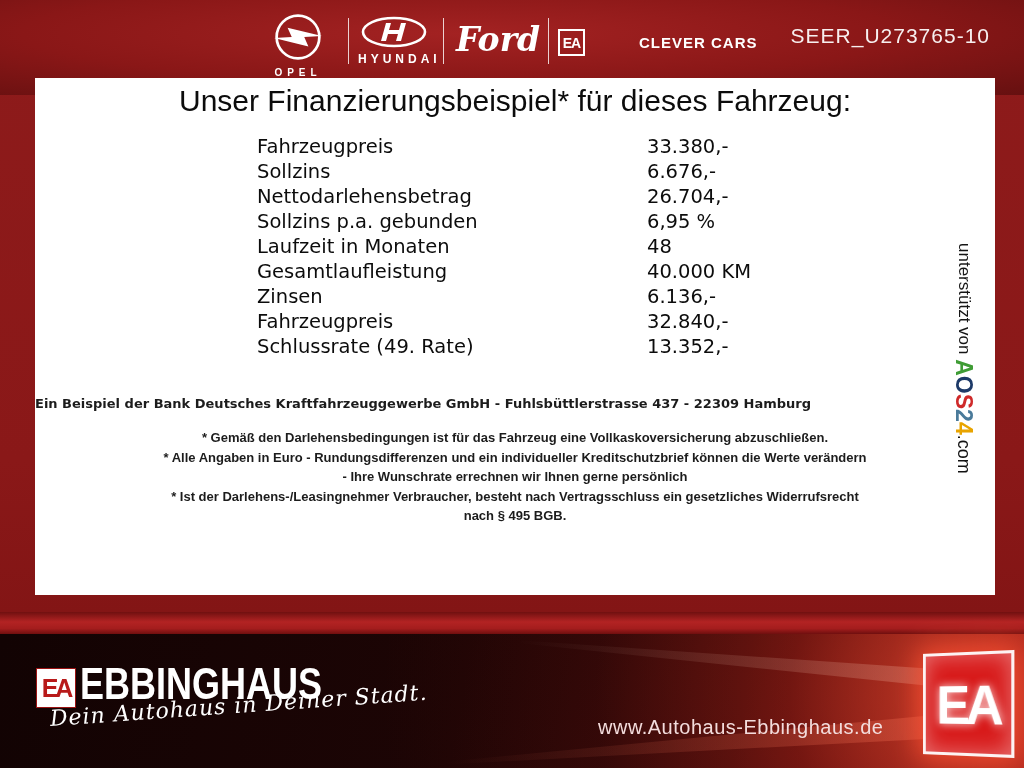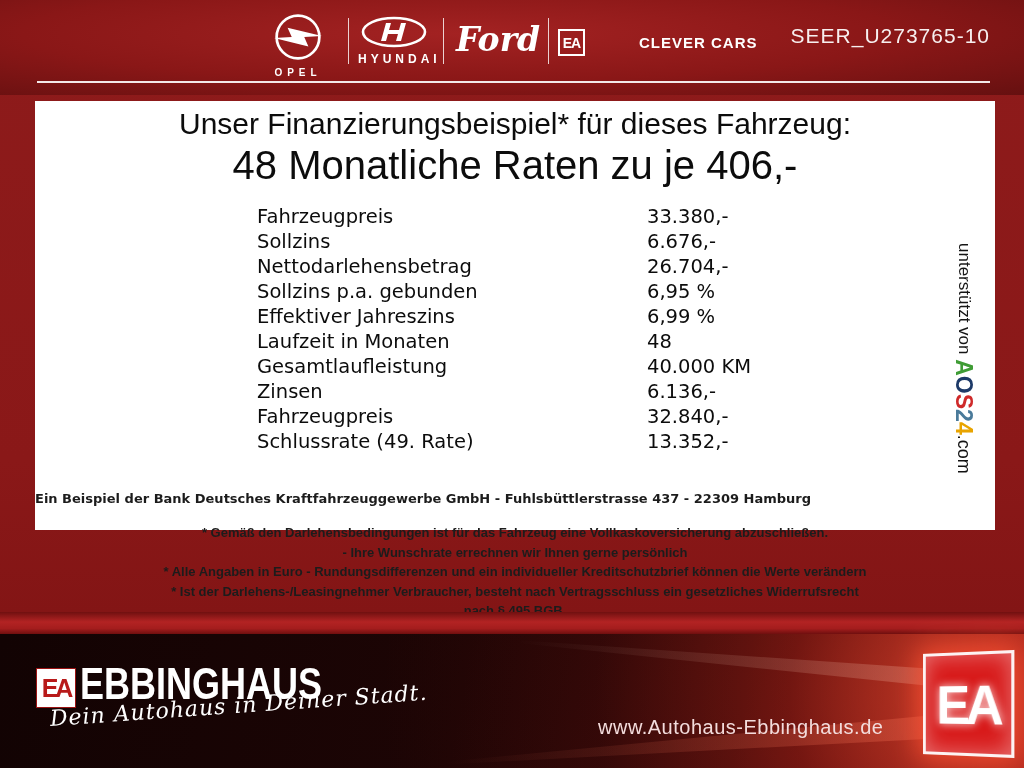--- a/index.html
+++ b/index.html
@@ -15,21 +15,21 @@
   .brand-sep{position:absolute;top:18px;width:1px;height:46px;background:rgba(255,255,255,.8);}
   .opel-word{display:block;font-size:10px;font-weight:700;letter-spacing:5px;margin-top:1px;color:#fff;}
   .hyundai-word{display:block;font-size:12px;font-weight:700;letter-spacing:4px;margin-top:0;color:#fff;}
   .ford-script{font-family:"DejaVu Serif",serif;font-style:italic;font-weight:700;font-size:33px;color:#fff;text-align:right;}
   .ea-chip{display:inline-flex;align-items:center;justify-content:center;width:23px;height:23px;
            border:2px solid #fff;color:#fff;font-weight:700;font-size:14px;letter-spacing:-1px;margin-right:6px;}
   .clever-word{font-size:15px;font-weight:700;letter-spacing:1px;color:#fff;margin-left:48px;}
   #ref-code{position:absolute;right:34px;top:24px;color:#f7efef;font-size:21px;letter-spacing:1px;}
 
   
-  #card{position:absolute;left:35px;top:101px;width:960px;height:429px;background:#ffffff;color:#0c0c0c;}
+  #card{position:absolute;left:35px;top:78px;width:960px;height:517px;background:#ffffff;color:#0c0c0c;}
   #title1{margin:6px 0 0;text-align:center;font-size:30px;font-weight:400;letter-spacing:0;}
   #title2{margin:2px 0 0;text-align:center;font-size:40px;font-weight:400;}
   #fin-table{margin:16px 0 0 190px;font-family:"DejaVu Sans",sans-serif;font-size:19.5px;}
   .fin-row{display:grid;grid-template-columns:390px 1fr;line-height:25px;margin-left:32px;}
   #bank-line{margin-top:37px;text-align:left;font-family:"DejaVu Sans",sans-serif;
              font-size:13px;font-weight:700;color:#1c1c1c;}
   #disclaimers{margin-top:17px;text-align:center;font-family:Liberation Sans, sans-serif;
                font-size:13px;font-weight:700;color:#1c1c1c;line-height:19.5px;}
 
   
@@ -108,42 +108,37 @@
       <span class="ea-chip">EA</span>
       <span class="clever-word">CLEVER CARS</span>
     </div>
 
     <div id="ref-code">SEER_U273765-10</div>
     <div class="hairline"></div>
   </header>
 
   <main id="card">
     <h1 id="title1">Unser Finanzierungsbeispiel* für dieses Fahrzeug:</h1>
-    <h2 id="title2">48 Monatliche Raten zu je 406,-</h2>
 
     <div id="fin-table">
         <div class="fin-row">
           <span>Fahrzeugpreis</span>
           <span>33.380,-</span>
         </div>
         <div class="fin-row">
           <span>Sollzins</span>
           <span>6.676,-</span>
         </div>
         <div class="fin-row">
           <span>Nettodarlehensbetrag</span>
           <span>26.704,-</span>
         </div>
         <div class="fin-row">
           <span>Sollzins p.a. gebunden</span>
           <span>6,95 %</span>
-        </div>
-        <div class="fin-row">
-          <span>Effektiver Jahreszins</span>
-          <span>6,99 %</span>
         </div>
         <div class="fin-row">
           <span>Laufzeit in Monaten</span>
           <span>48</span>
         </div>
         <div class="fin-row">
           <span>Gesamtlaufleistung</span>
           <span>40.000 KM</span>
         </div>
         <div class="fin-row">
@@ -156,22 +151,22 @@
         </div>
         <div class="fin-row">
           <span>Schlussrate (49. Rate)</span>
           <span>13.352,-</span>
         </div>
       </div>
 
     <div id="bank-line">Ein Beispiel der Bank Deutsches Kraftfahrzeuggewerbe GmbH - Fuhlsbüttlerstrasse 437 - 22309 Hamburg</div>
     <div id="disclaimers">
         <div>* Gemäß den Darlehensbedingungen ist für das Fahrzeug eine Vollkaskoversicherung abzuschließen.</div>
+        <div>* Alle Angaben in Euro - Rundungsdifferenzen und ein individueller Kreditschutzbrief können die Werte verändern</div>
         <div>- Ihre Wunschrate errechnen wir Ihnen gerne persönlich</div>
-        <div>* Alle Angaben in Euro - Rundungsdifferenzen und ein individueller Kreditschutzbrief können die Werte verändern</div>
         <div>* Ist der Darlehens-/Leasingnehmer Verbraucher, besteht nach Vertragsschluss ein gesetzliches Widerrufsrecht</div>
         <div>nach § 495 BGB.</div>
       </div>
   </main>
 
   <aside id="supporter">
     <span>unterstützt von </span><span id="aos24"><span style="color: rgb(63, 156, 53);">A</span><span style="color: rgb(29, 58, 104);">O</span><span style="color: rgb(207, 42, 42);">S</span><span style="color: rgb(74, 122, 154);">2</span><span style="color: rgb(232, 164, 0);">4</span></span><span id="aos-suffix">.com</span>
   </aside>
 
   <div id="red-band"></div>

